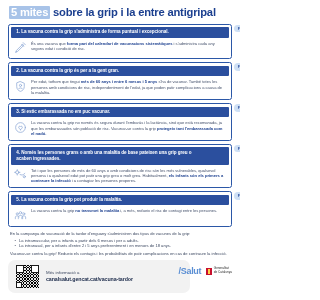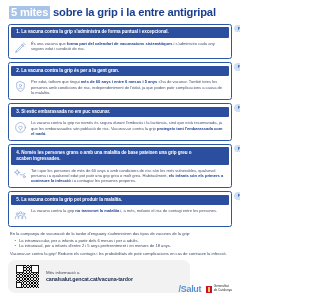--- a/index.html
+++ b/index.html
@@ -146,21 +146,21 @@
     border: 1.5px solid #1a1a1a;
     background: #ffffff;
   }
   .qr-txt .l1 { font-size: 4.4px; color: #3c4861; line-height: 6px; }
   .qr-txt .l2 { font-size: 5.3px; color: #1b2a4a; font-weight: bold; line-height: 7px; letter-spacing: -0.1px; }
 
   
   .logos {
     position: absolute;
     right: 8px;
-    bottom: 6px;
+    bottom: 24px;
     display: flex;
     align-items: center;
     gap: 5px;
   }
   .salut {
     font-size: 9px;
     font-weight: bold;
     color: #5b8fd4;
     letter-spacing: -0.3px;
     line-height: 10px;

